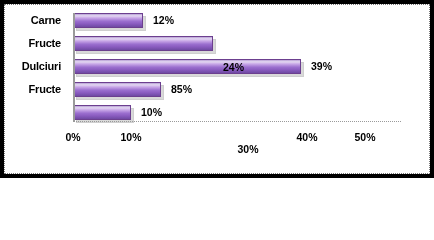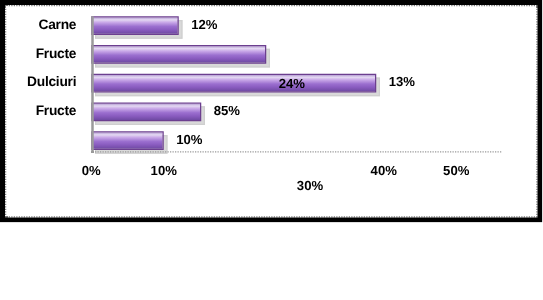--- a/index.html
+++ b/index.html
@@ -195,21 +195,21 @@
 
     <div class="bar-row">
       <div class="bar-shadow" style="width:140px;"></div>
       <div class="bar" style="width:140px;"></div>
       <div class="bar-value" style="left:150px;margin-top:24px;">24%</div>
     </div>
 
     <div class="bar-row">
       <div class="bar-shadow" style="width:228px;"></div>
       <div class="bar" style="width:228px;"></div>
-      <div class="bar-value" style="left:238px;">13%</div>
+      <div class="bar-value" style="left:238px;">39%</div>
     </div>
 
     <div class="bar-row">
       <div class="bar-shadow" style="width:88px;"></div>
       <div class="bar" style="width:88px;"></div>
       <div class="bar-value" style="left:98px;">85%</div>
     </div>
 
     <div class="bar-row">
       <div class="bar-shadow" style="width:58px;"></div>

